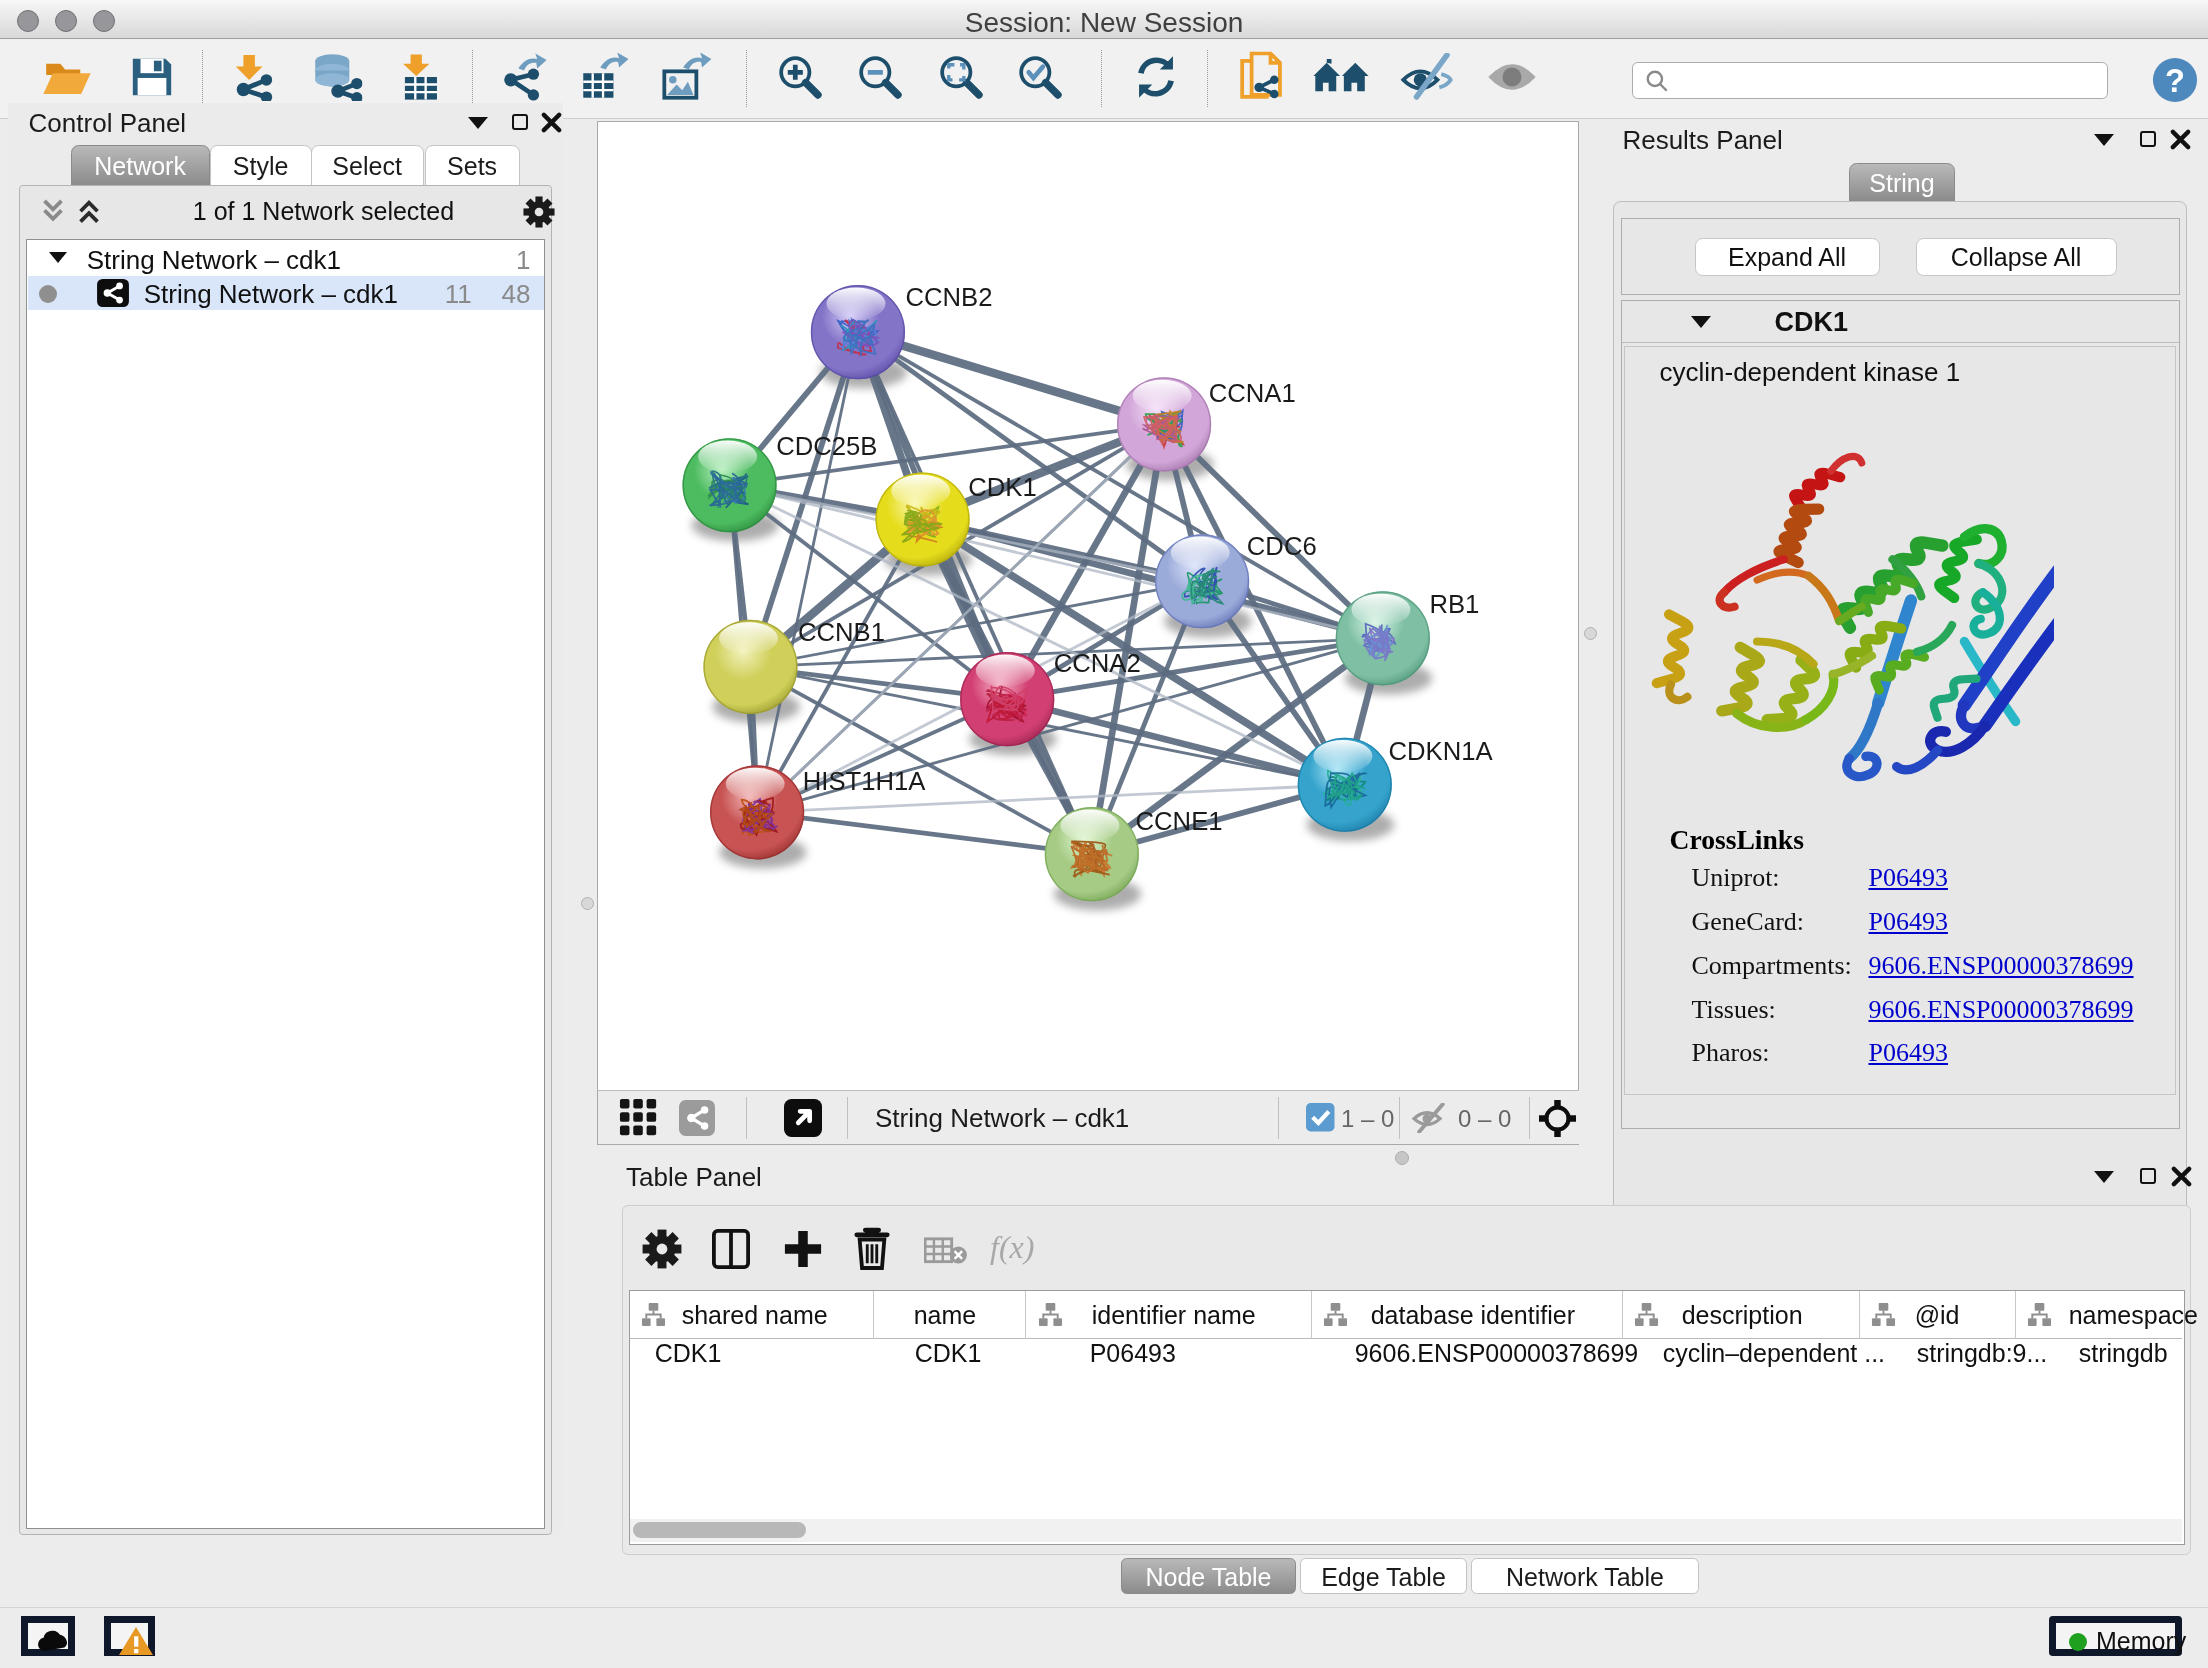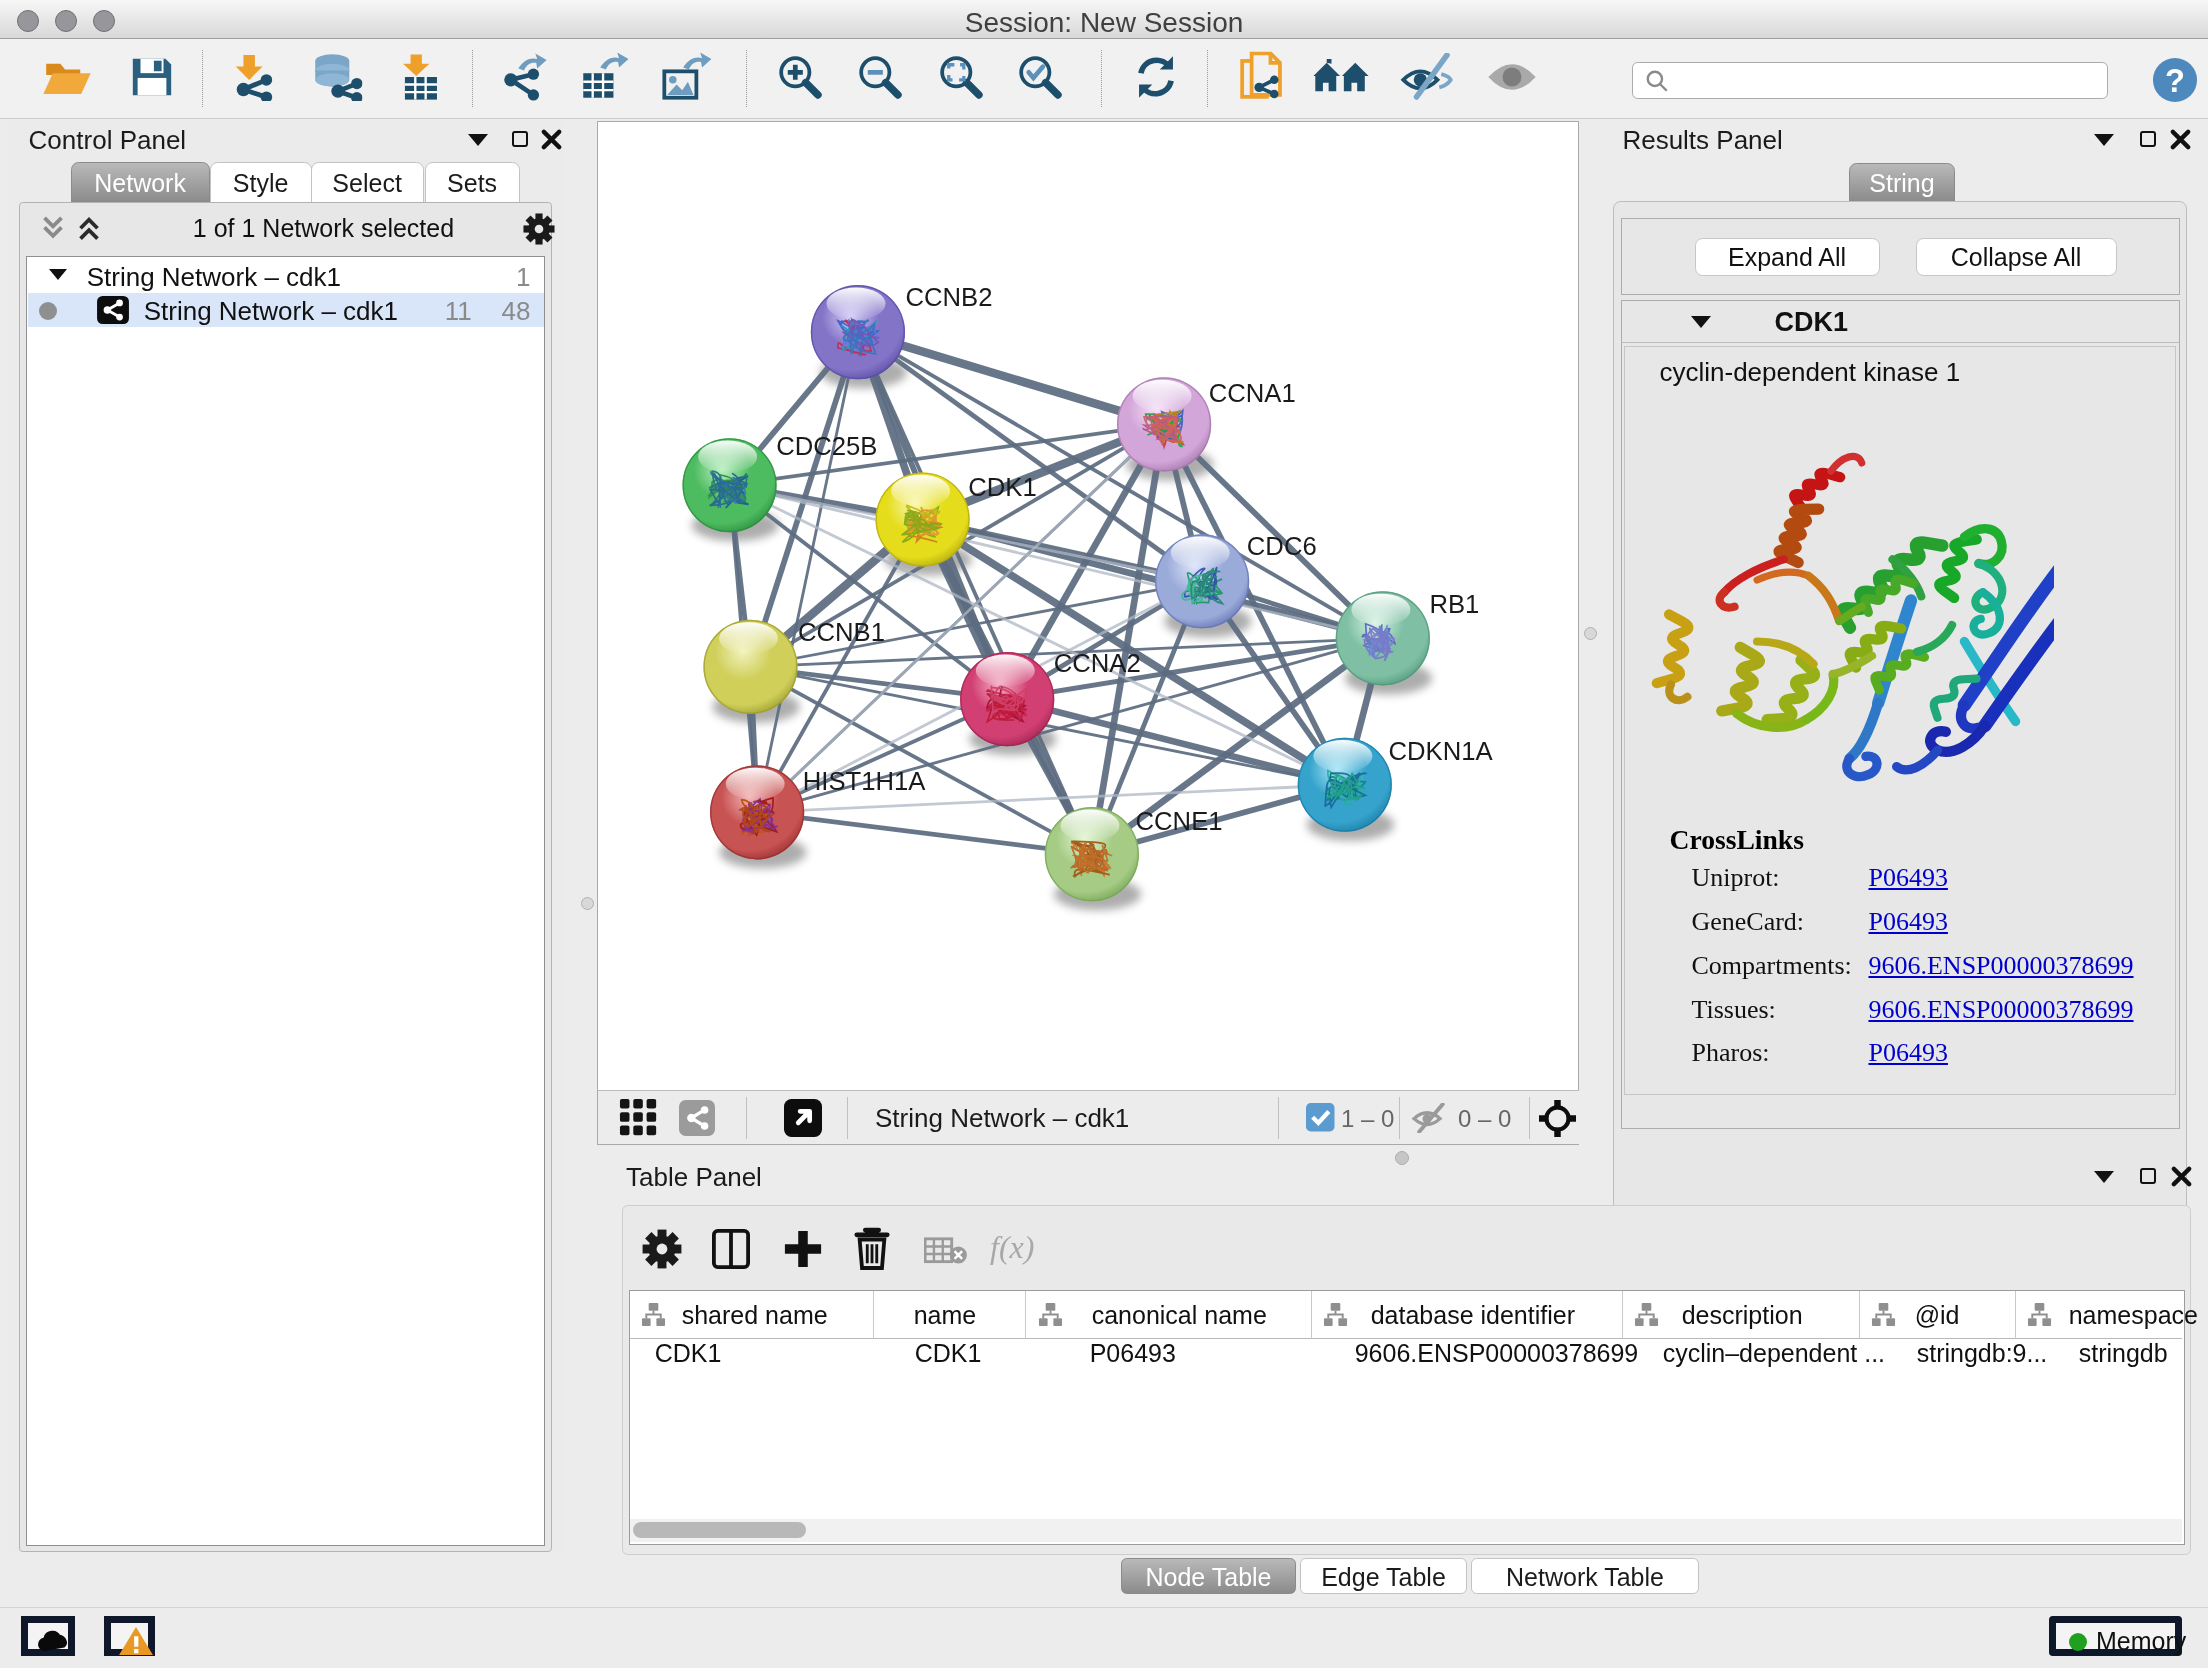--- a/index.html
+++ b/index.html
@@ -29,21 +29,21 @@
 .tri-down { width:0; height:0; border-left:10.5px solid transparent;
   border-right:10.5px solid transparent; border-top:12.4px solid #111; }
 .float-btn { width:16px; height:16px; border:2.4px solid #111; border-radius:2.9px; }
 .tab { position:absolute; border:1px solid #c3c3c3; border-radius:7.6px 7.6px 0 0;
   background:#fff; color:#1b1b1b; font-size:25px; text-align:center; }
 .tab.sel { background:linear-gradient(#b9b9b9,#8b8b8b); color:#fff; border-color:#8b8b8b; }
 .btn { position:absolute; background:#fff; border:1px solid #c6c6c6; border-radius:7.6px;
   font-size:25px; color:#111; text-align:center; }
 
 
-#cpanel { left:7.6px; top:120px; width:555px; height:1432px; background:#ebebeb; }
+#cpanel { left:7.6px; top:103px; width:555px; height:1432px; background:#ebebeb; }
 #cbox { position:absolute; left:11.4px; top:82px; width:533px; height:1350px;
   background:#e7e7e7; border:1px solid #b3b3b3; border-radius:3.8px; }
 #ctree { position:absolute; left:5.7px; top:53px; width:519px; height:1290px;
   background:#fff; border:1px solid #8f8f8f; }
 .trow { position:absolute; left:1px; width:516px; height:32px; font-size:26px; color:#111; }
 .num { position:absolute; color:#8a8a8a; }
 
 
 #netwrap { left:597px; top:121px; width:982px; height:1024px;
   border:1px solid #a9a9a9; background:#fff; }
@@ -702,21 +702,21 @@
           </svg>
           <span style="position:absolute;left:52px;top:9.5px">shared name</span>
         </div>
       <div class="th" style="left:244px;width:152px">
           <span style="position:absolute;left:40px;top:9.5px">name</span>
         </div>
       <div class="th" style="left:397px;width:285px">
           <svg style="position:absolute;left:11.4px;top:11.4px" width="25" height="25" viewBox="0 0 26 26">
             <use href="#hier"></use>
           </svg>
-          <span style="position:absolute;left:65px;top:9.5px">canonical name</span>
+          <span style="position:absolute;left:65px;top:9.5px">identifier name</span>
         </div>
       <div class="th" style="left:682px;width:311px">
           <svg style="position:absolute;left:11.4px;top:11.4px" width="25" height="25" viewBox="0 0 26 26">
             <use href="#hier"></use>
           </svg>
           <span style="position:absolute;left:59px;top:9.5px">database identifier</span>
         </div>
       <div class="th" style="left:993px;width:237px">
           <svg style="position:absolute;left:11.4px;top:11.4px" width="25" height="25" viewBox="0 0 26 26">
             <use href="#hier"></use>

